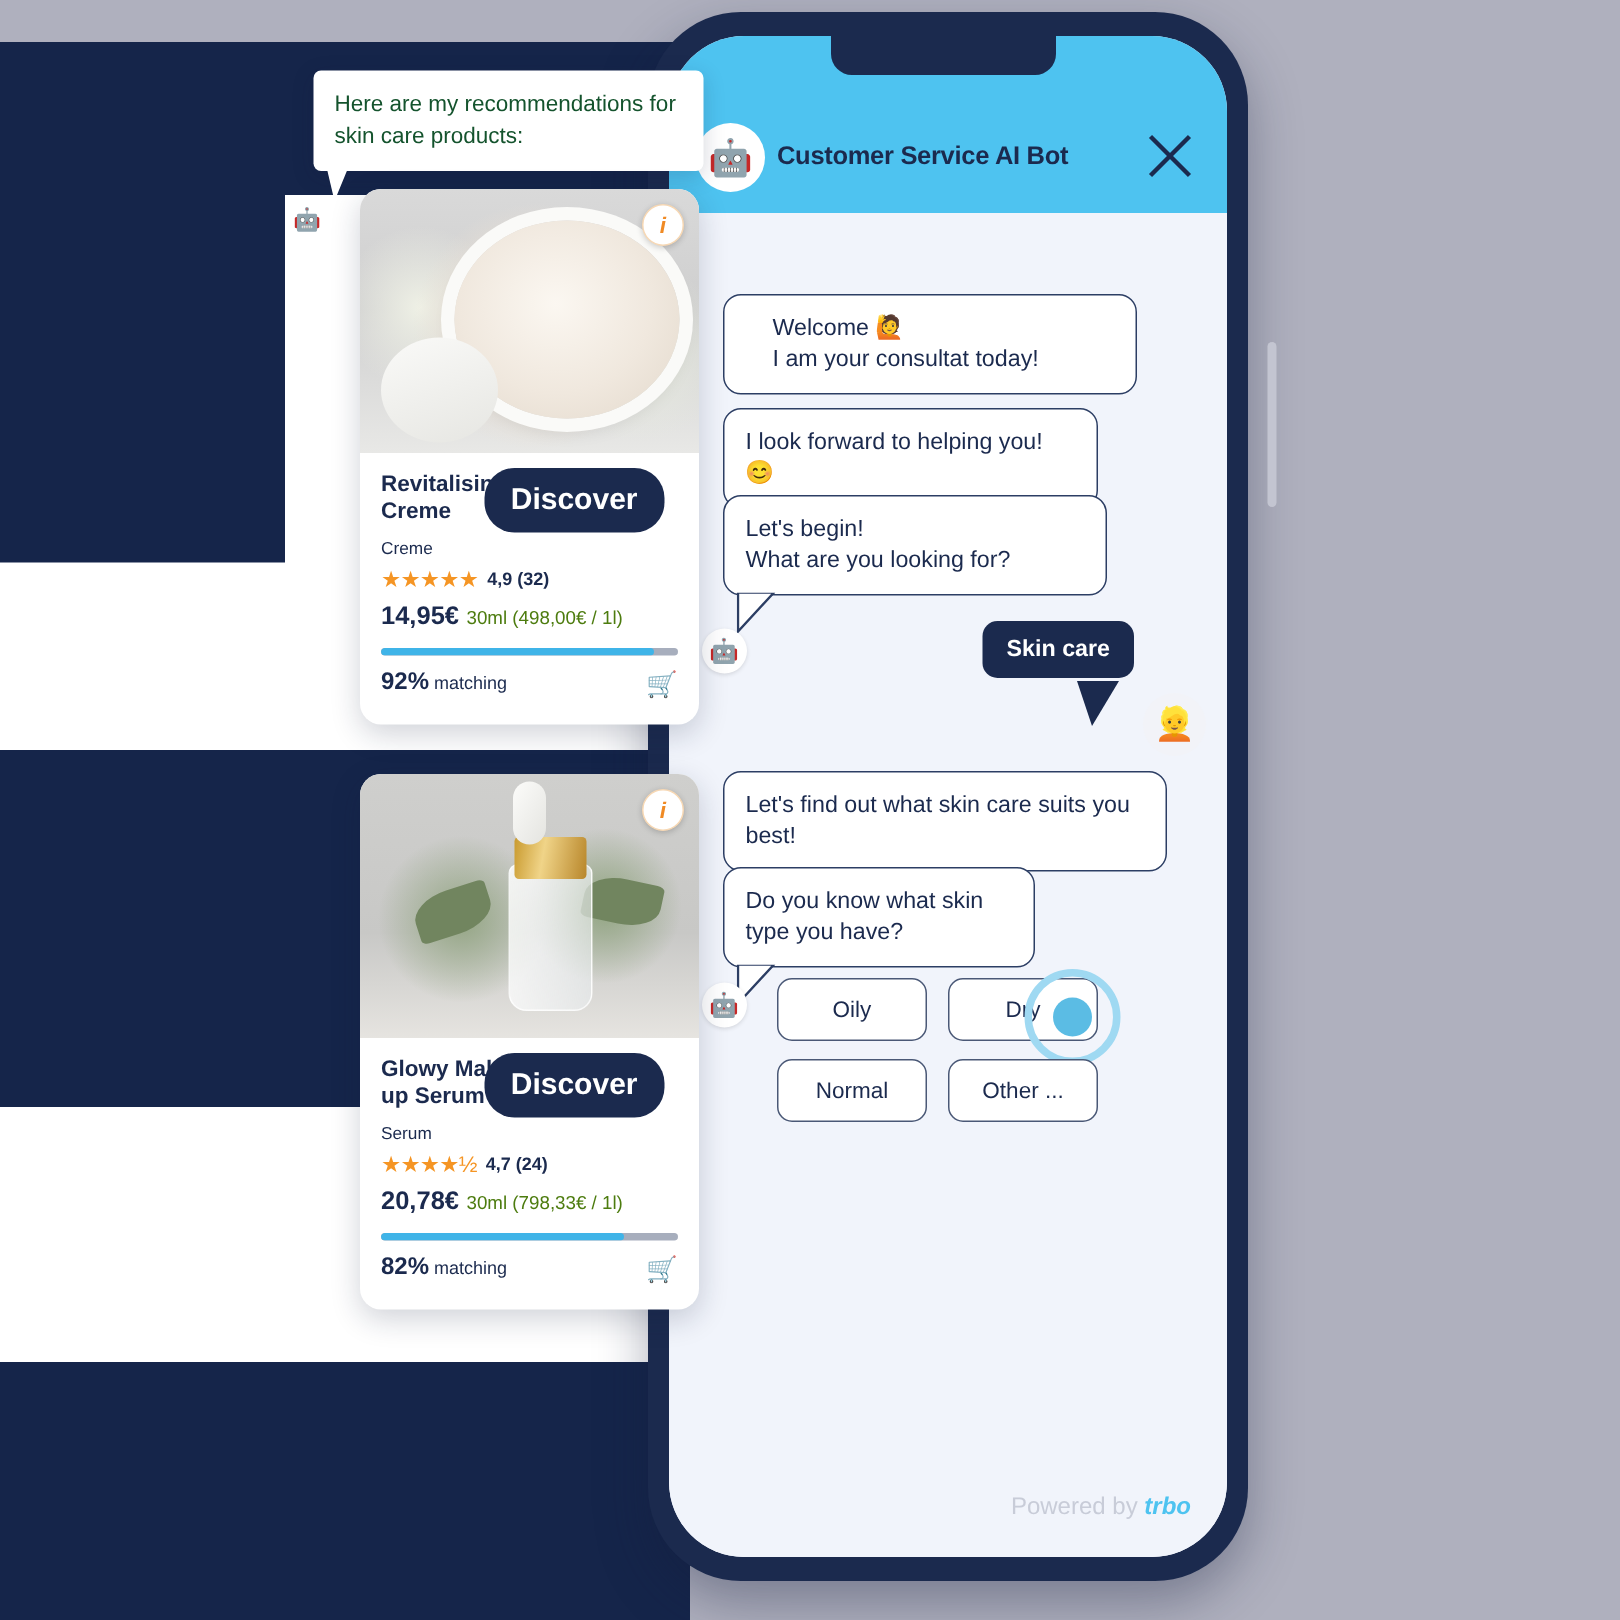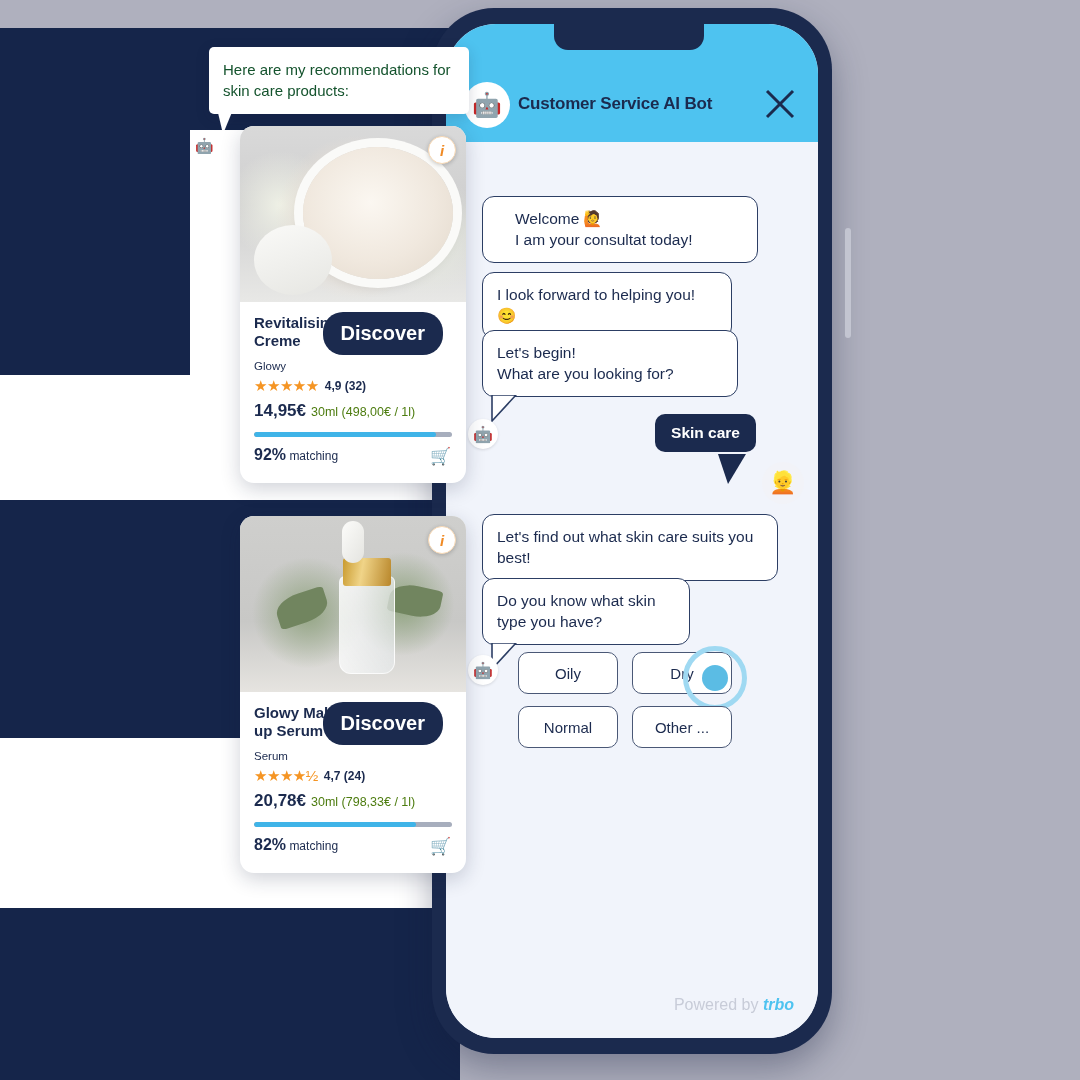--- a/index.html
+++ b/index.html
@@ -328,21 +328,21 @@
   <div class="card-img">
     <div class="photo-creme">
       <div class="jar"></div>
       <div class="lid"></div>
     </div>
     <div class="info-badge">i</div>
   </div>
   <div class="card-body">
     <div class="prod-title">Revitalising Creme</div>
     <div class="discover">Discover</div>
-    <div class="prod-cat">Glowy</div>
+    <div class="prod-cat">Creme</div>
     <div class="rating-row">
       <span class="stars">★★★★★</span>
       <span class="rating-text">4,9 (32)</span>
     </div>
     <div class="price-row">
       <span class="price">14,95€</span>
       <span class="unit">30ml (498,00€ / 1l)</span>
     </div>
     <div class="bar-track">
       <div class="bar-fill" id="fill1" style="width: 92%;"></div>

